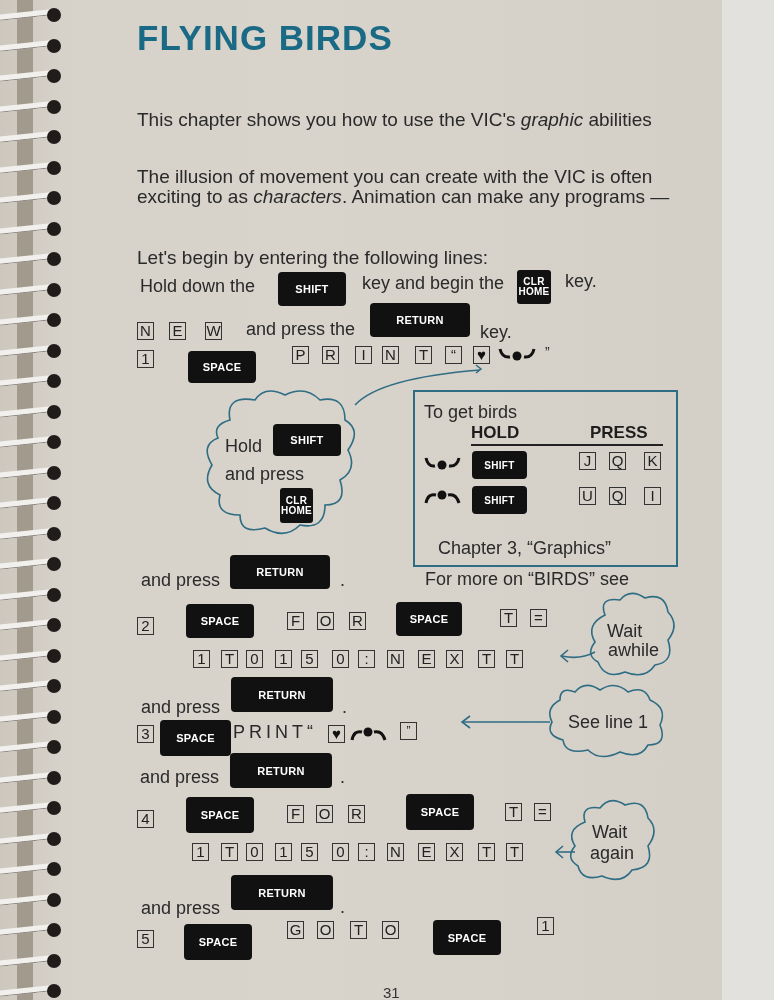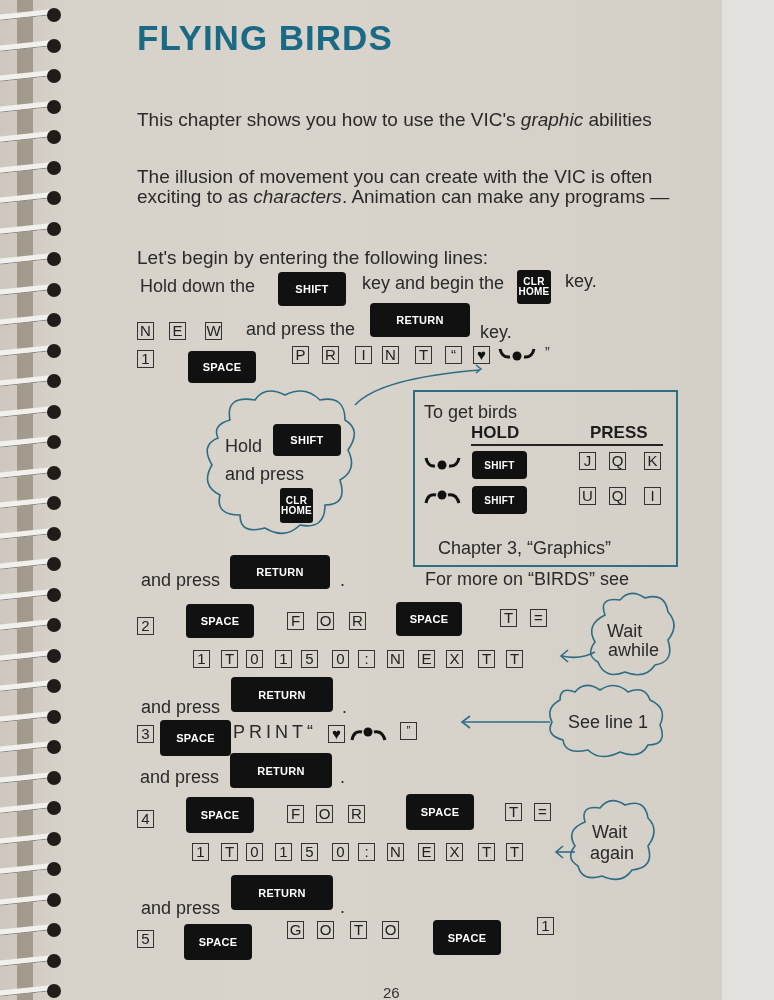--- a/index.html
+++ b/index.html
@@ -396,13 +396,13 @@
 <div class="key" style="left:184px;top:924px;width:68px;height:36px;">SPACE</div>
 <div id="line5-keys">
     <div class="box" style="left: 287px; top: 921px;">G</div>
     <div class="box" style="left: 317px; top: 921px;">O</div>
     <div class="box" style="left: 350px; top: 921px;">T</div>
     <div class="box" style="left: 382px; top: 921px;">O</div>
   </div>
 <div class="key" style="left:433px;top:920px;width:68px;height:35px;">SPACE</div>
 <div class="box" style="left:537px;top:917px;">1</div>
 
-<div class="abs pagenum">26</div>
+<div class="abs pagenum">31</div>
 
 </body></html>

